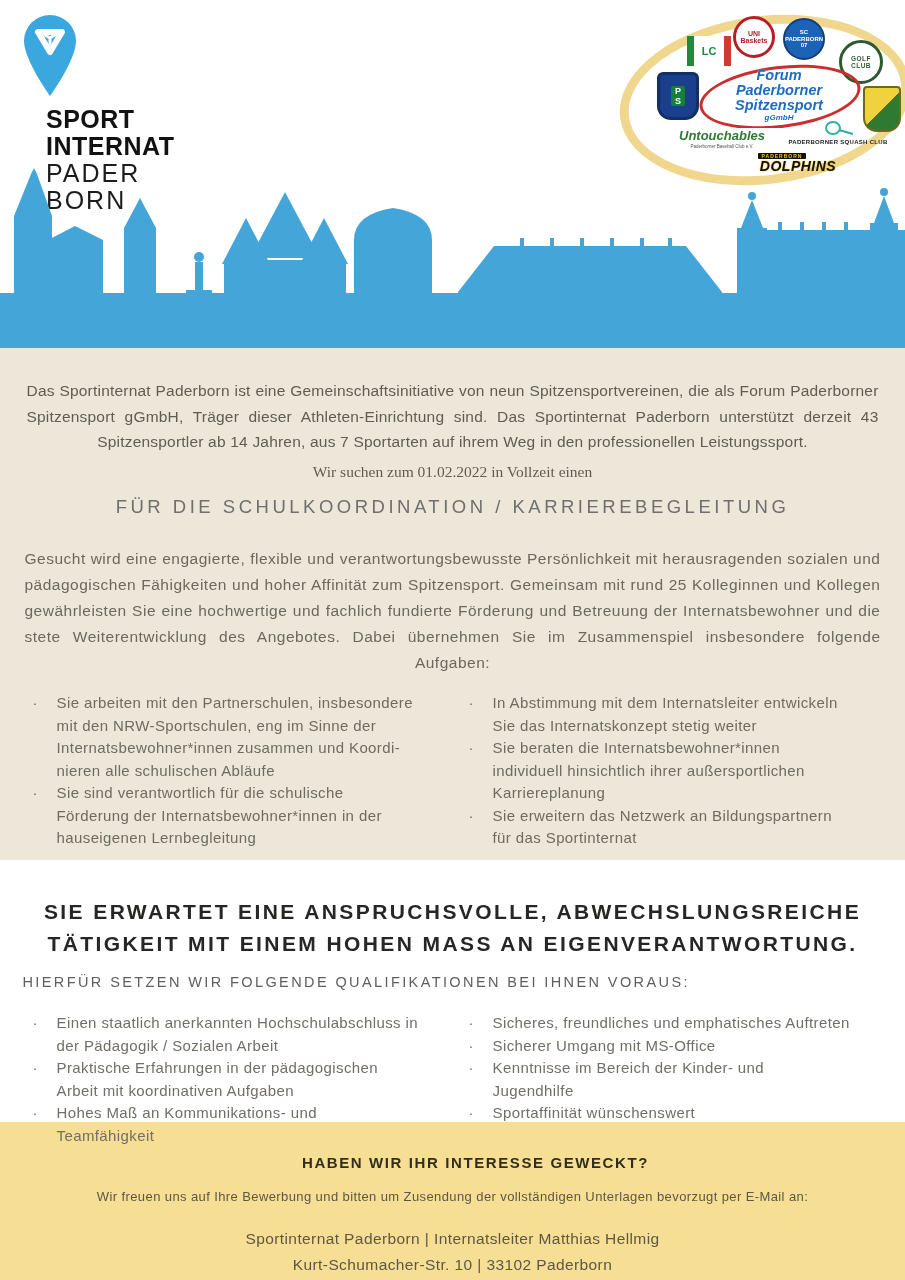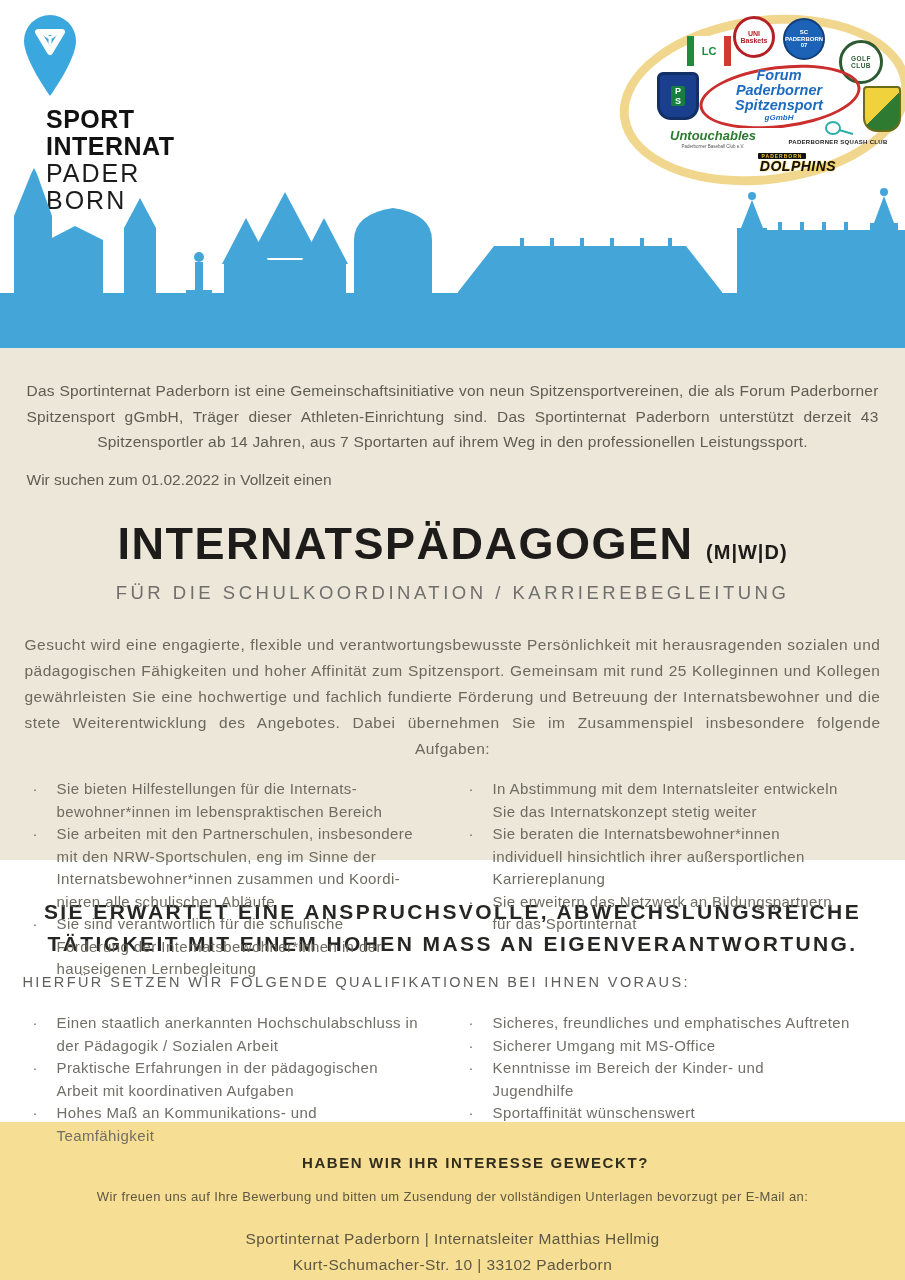--- a/index.html
+++ b/index.html
@@ -37,36 +37,36 @@
   .pts-cross{width:14px;height:20px;background:#15803d;border-radius:2px;display:flex;
     align-items:center;justify-content:center;color:#fff;font-size:9px;font-weight:bold;}
   .crest{left:228px;top:76px;width:34px;height:42px;border-radius:4px 4px 14px 14px;border:2px solid #6b6b18;
     background:linear-gradient(135deg,#f0d33c 0 50%,#2e7a33 50% 100%);}
   .center-mark{left:62px;top:52px;width:164px;height:66px;}
   .swoosh{position:absolute;left:2px;top:4px;width:156px;height:56px;border:3px solid #cc2d2d;
     border-radius:50%;transform:rotate(-7deg);}
   .center-text{position:relative;color:#1d6cc0;font-style:italic;font-weight:bold;
     font-size:14.5px;line-height:1.02;text-shadow:0 0 1px #fff;}
   .center-ggmbh{position:relative;color:#1d6cc0;font-style:italic;font-weight:bold;font-size:8px;}
-  .untouch{left:26px;top:112px;width:104px;height:34px;}
+  .untouch{left:35px;top:112px;width:104px;height:34px;}
   .untouch-script{color:#2e7a33;font-style:italic;font-weight:bold;font-size:13px;line-height:1;}
   .untouch-sub{color:#555;font-size:4.5px;margin-top:2px;}
   .squash{left:148px;top:106px;width:110px;height:34px;}
   .squash-label{color:#222;font-weight:bold;font-size:6px;letter-spacing:.3px;margin-top:2px;}
   .dolphins{left:92px;top:140px;width:110px;height:26px;}
   .dolphins-top{background:#111;color:#f0c030;font-size:5px;font-weight:bold;letter-spacing:1px;
     padding:0 4px;border-radius:1px;}
   .dolphins-main{color:#111;font-weight:bold;font-style:italic;font-size:14px;letter-spacing:.5px;
     text-shadow:0 0 2px #f0c030, 0 0 1px #f0c030;line-height:1;padding-left:32px;}
   .skyline{position:absolute;left:0;bottom:0;}
   
   .beige{width:100%;height:512px;background:#ece7d8;box-sizing:border-box;padding-top:30px;}
   .intro-p{width:852px;margin:0 auto;color:#5f5c52;font-size:15.5px;line-height:25.5px;
     letter-spacing:.2px;text-align:justify;text-align-last:center;}
-  .vacancy-line{margin:12px auto;width:852px;color:#5f5c52;font-size:15.5px;line-height:25.5px;}
+  .vacancy-line{margin:4px auto;width:852px;text-align:center;color:#5f5c52;font-size:15.5px;line-height:25.5px;font-family:Liberation Serif, serif;}
   .job-title-row{margin-top:26px;text-align:center;color:#1d1c1a;}
   .job-title{font-size:45px;font-weight:bold;letter-spacing:1.5px;}
   .gender-note{font-size:20px;font-weight:bold;letter-spacing:1px;margin-left:8px;}
   .job-subtitle{margin-top:12px;text-align:center;color:#6f6f6d;font-size:18.5px;letter-spacing:3.5px;}
   .profile-p{width:856px;margin:28px auto 0;color:#6b685d;font-size:15.5px;line-height:26px;
     letter-spacing:.5px;text-align:justify;text-align-last:center;}
   .cols{display:flex;gap:16px;width:856px;margin:16px auto 0;}
   .col{flex:1;}
   ul.dotlist{list-style:none;margin:0;padding:0;color:#6e6b60;font-size:15px;line-height:22.5px;letter-spacing:.4px;}
   ul.dotlist li{position:relative;padding-left:32px;white-space:pre-line;}
@@ -193,33 +193,27 @@
         <polygon points="870,180 870,55 874,55 884,28 894,55 898,55 898,180"></polygon>
         <circle cx="884" cy="24" r="4"></circle>
       </g>
     </svg>
   </div>
 
   <div class="beige">
     <p class="intro-p">Das Sportinternat Paderborn ist eine Gemeinschaftsinitiative von neun Spitzensportvereinen, die als Forum Paderborner Spitzensport gGmbH, Träger dieser Athleten-Einrichtung sind. Das Sportinternat Paderborn unterstützt derzeit 43 Spitzensportler ab 14 Jahren, aus 7 Sportarten auf ihrem Weg in den professionellen Leistungssport.</p>
     <p class="vacancy-line">Wir suchen zum 01.02.2022 in Vollzeit einen</p>
 
-    <div class="job-title-row">
-      <span class="job-title">INTERNATSPÄDAGOGEN</span>
-      <span class="gender-note">(M|W|D)</span>
-    </div>
     <div class="job-subtitle">FÜR DIE SCHULKOORDINATION / KARRIEREBEGLEITUNG</div>
 
     <p class="profile-p">Gesucht wird eine engagierte, flexible und verantwortungsbewusste Persönlichkeit mit herausragenden sozialen und pädagogischen Fähigkeiten und hoher Affinität zum Spitzensport. Gemeinsam mit rund 25 Kolleginnen und Kollegen gewährleisten Sie eine hochwertige und fachlich fundierte Förderung und Betreuung der Internatsbewohner und die stete Weiterentwicklung des Angebotes. Dabei übernehmen Sie im Zusammenspiel insbesondere folgende Aufgaben:</p>
 
     <div class="cols">
       <div class="col">
         <ul class="dotlist">
-          <li>Sie bieten Hilfestellungen für die Internats-
-bewohner*innen im lebenspraktischen Bereich</li>
           <li>Sie arbeiten mit den Partnerschulen, insbesondere
 mit den NRW-Sportschulen, eng im Sinne der
 Internatsbewohner*innen zusammen und Koordi-
 nieren alle schulischen Abläufe</li>
           <li>Sie sind verantwortlich für die schulische
 Förderung der Internatsbewohner*innen in der
 hauseigenen Lernbegleitung</li>
         </ul>
       </div>
       <div class="col">

